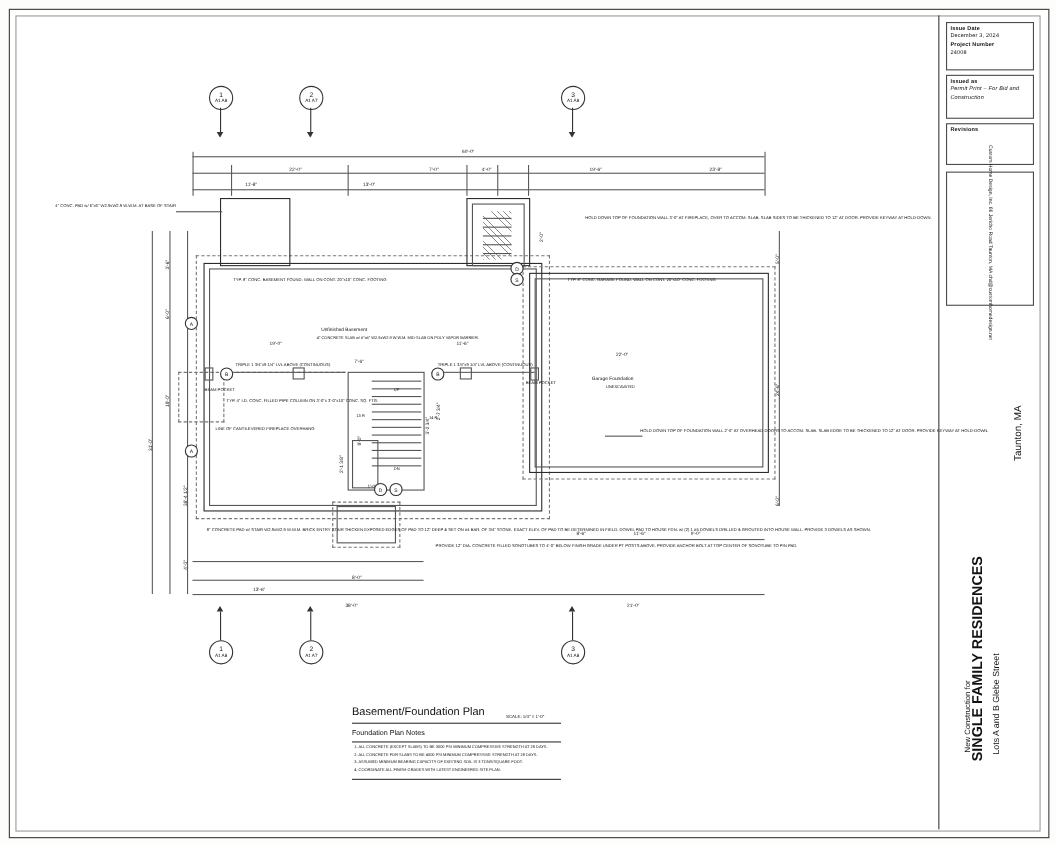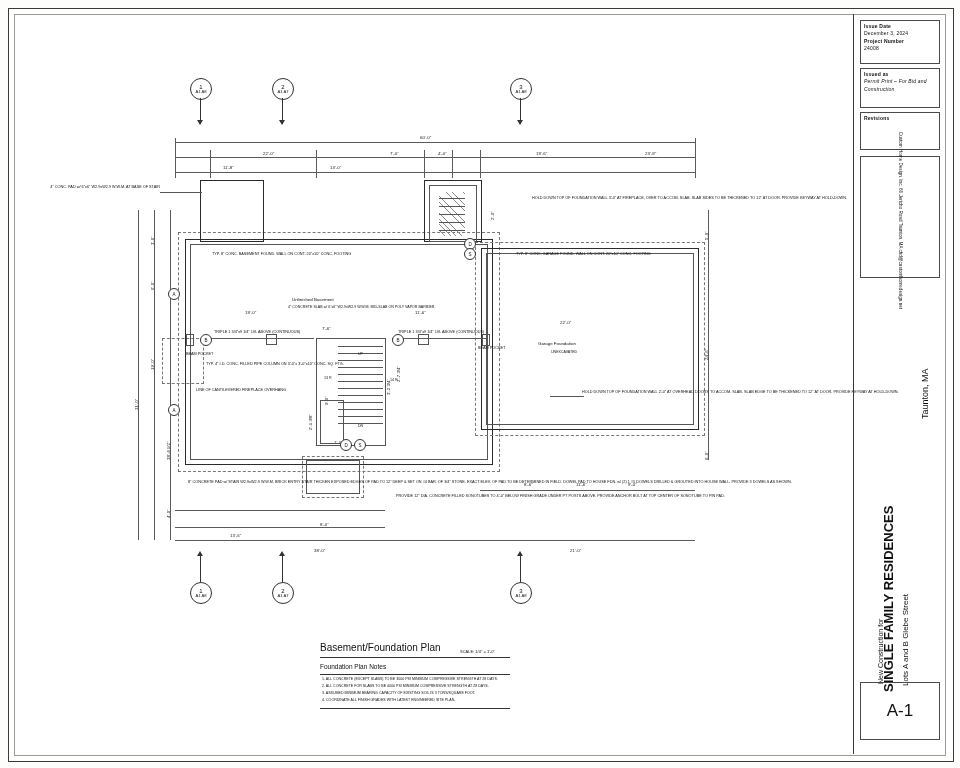--- a/index.html
+++ b/index.html
@@ -378,17 +378,14 @@
 chd@customhomedesign.net</div>
     </div>
 
     <div class="vert-wrap">
       <div class="vert-text" style="left:78px;top:140px;font-size:9px;">Taunton, MA</div>
       <div class="vert-text" style="left:32px;top:408px;font-size:7px;">New Construction for</div>
       <div class="vert-text" style="left:44px;top:408px;font-size:13px;font-weight:bold;">SINGLE FAMILY RESIDENCES</div>
       <div class="vert-text" style="left:58px;top:408px;font-size:8px;">Lots A and B Glebe Street</div>
     </div>
 
-    <div class="sheet-num-box">
-      <span class="sheet-num">A-1</span>
-    </div>
   </div>
 </div>
 
 </body></html>

